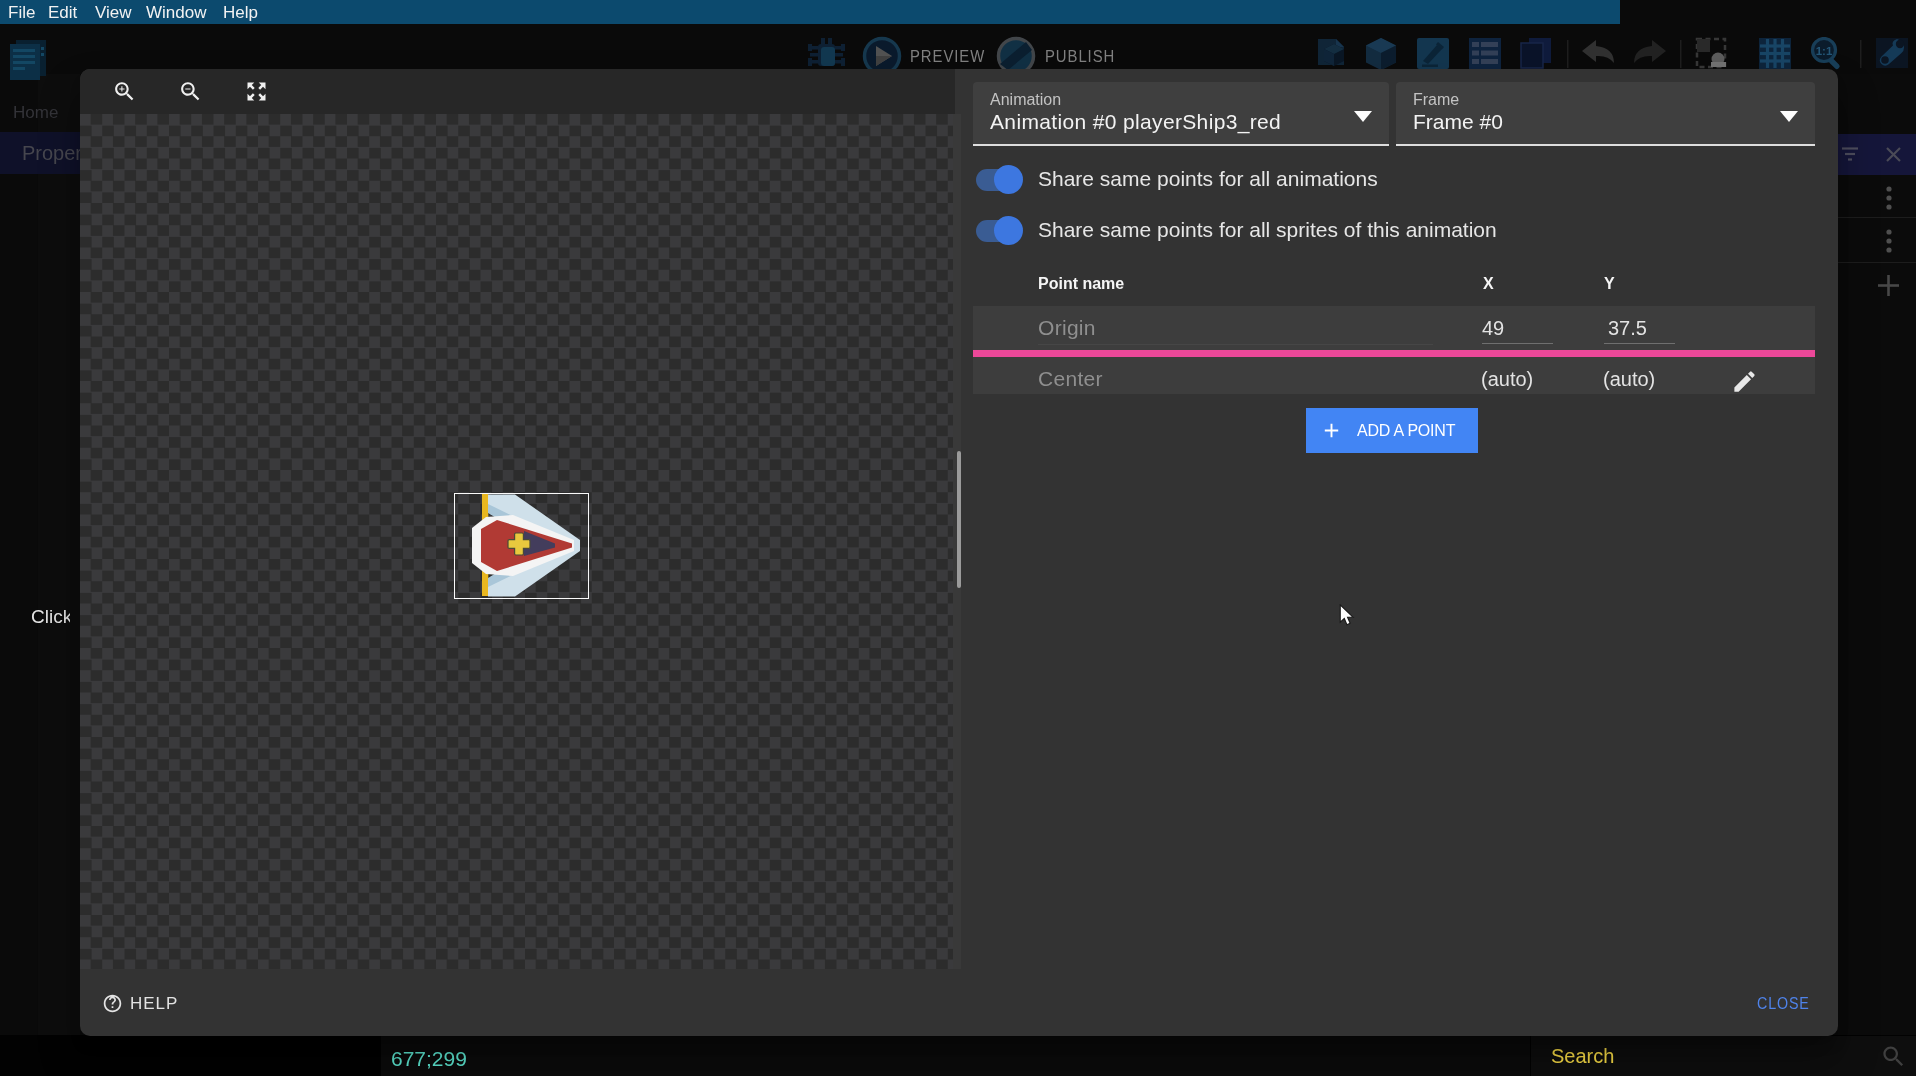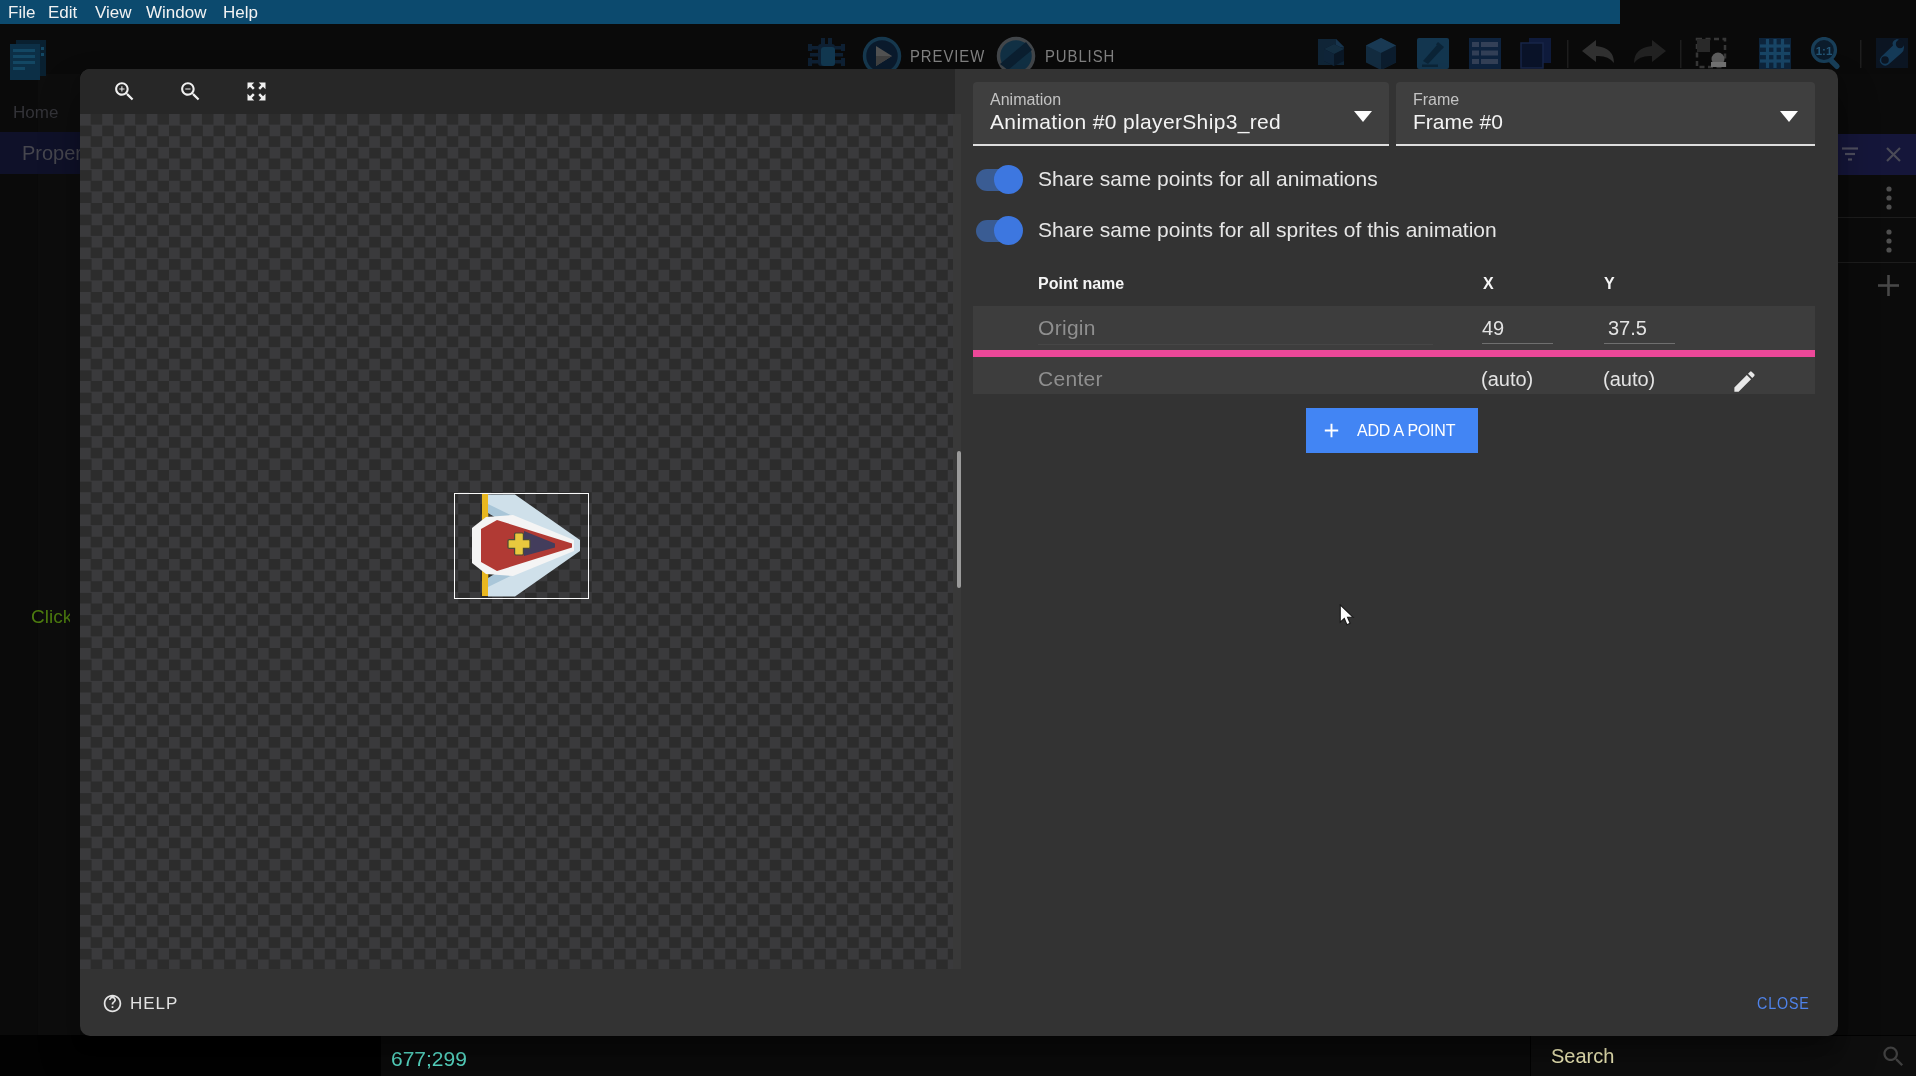--- a/index.html
+++ b/index.html
@@ -56,21 +56,21 @@
     <span style="left:223px">Help</span>
 </div>
 
 <div id="bgstuff">
 
   <div class="abs" style="left:38px; top:74px; width:42px; height:961px; background:#0d0d0d;"></div>
   <div class="abs" style="left:13px; top:103px; font-size:17px; color:#333338;">Home</div>
   <div class="abs" style="left:0; top:132px; width:80px; height:42px; background:#0f1129; overflow:hidden;">
     <div class="abs" style="left:22px; top:10px; font-size:20px; color:#46464e; white-space:nowrap;">Propertie</div>
   </div>
-  <div class="abs" style="left:31px; top:606px; width:39px; font-size:19px; color:#4d7c0f; overflow:hidden; white-space:nowrap;">Click</div>
+  <div class="abs" style="left:31px; top:606px; width:39px; font-size:19px; color:#e5e5e5; overflow:hidden; white-space:nowrap;">Click</div>
 
   <svg class="abs" style="left:8px; top:38px;" width="40" height="43" viewBox="0 0 40 43">
     <rect x="8" y="2" width="30" height="36" fill="#092030"></rect>
     <rect x="2" y="6" width="30" height="36" fill="#0c2f46"></rect>
     <rect x="5" y="11" width="22" height="3" fill="#134763"></rect>
     <rect x="5" y="17" width="22" height="3" fill="#134763"></rect>
     <rect x="5" y="23" width="22" height="3" fill="#134763"></rect>
     <rect x="5" y="29" width="12" height="3" fill="#134763"></rect>
     <rect x="33" y="9" width="3" height="3" fill="#134763"></rect>
     <rect x="33" y="15" width="3" height="3" fill="#134763"></rect>
@@ -215,21 +215,21 @@
       <g stroke="#484848" stroke-width="2.6">
         <line x1="10.5" y1="0" x2="10.5" y2="21"></line>
         <line x1="0" y1="10.5" x2="21" y2="10.5"></line>
       </g>
     </svg>
 
   <div class="abs" style="left:0; top:1035px; width:1916px; height:41px; background:#020202;"></div>
   <div class="abs" style="left:381px; top:1036px; width:1149px; height:40px; background:#0b0b0b;"></div>
   <div class="abs" style="left:391px; top:1047px; font-size:21px; color:#5eead4;">677;299</div>
   <div class="abs" style="left:1531px; top:1036px; width:385px; height:40px; background:#0e0e0e;"></div>
-  <div class="abs" style="left:1551px; top:1045px; font-size:20px; color:#fef9c3;">Search</div>
+  <div class="abs" style="left:1551px; top:1045px; font-size:20px; color:#fde047;">Search</div>
   <svg class="abs" style="left:1880px; top:1043px;" width="27" height="27" viewBox="0 0 24 24">
     <path fill="#3f3f3f" d="M15.5 14h-.79l-.28-.27C15.41 12.59 16 11.11 16 9.5 16 5.91 13.09 3 9.5 3S3 5.91 3 9.5 5.91 16 9.5 16c1.61 0 3.09-.59 4.23-1.57l.27.28v.79l5 4.99L20.49 19l-4.99-5zm-6 0C7.01 14 5 11.99 5 9.5S7.01 5 9.5 5 14 7.01 14 9.5 11.99 14 9.5 14z"></path>
   </svg>
 </div>
 
 <div id="dialog">
   <div id="canvastb">
     <svg class="abs" style="left:32px; top:10px;" width="25" height="25" viewBox="0 0 24 24">
       <path fill="#f0f0f0" d="M15.5 14h-.79l-.28-.27C15.41 12.59 16 11.11 16 9.5 16 5.91 13.09 3 9.5 3S3 5.91 3 9.5 5.91 16 9.5 16c1.61 0 3.09-.59 4.23-1.57l.27.28v.79l5 4.99L20.49 19l-4.99-5zm-6 0C7.01 14 5 11.99 5 9.5S7.01 5 9.5 5 14 7.01 14 9.5 11.99 14 9.5 14zm2.5-4h-2v2H9v-2H7V9h2V7h1v2h2v1z"></path>
     </svg>

